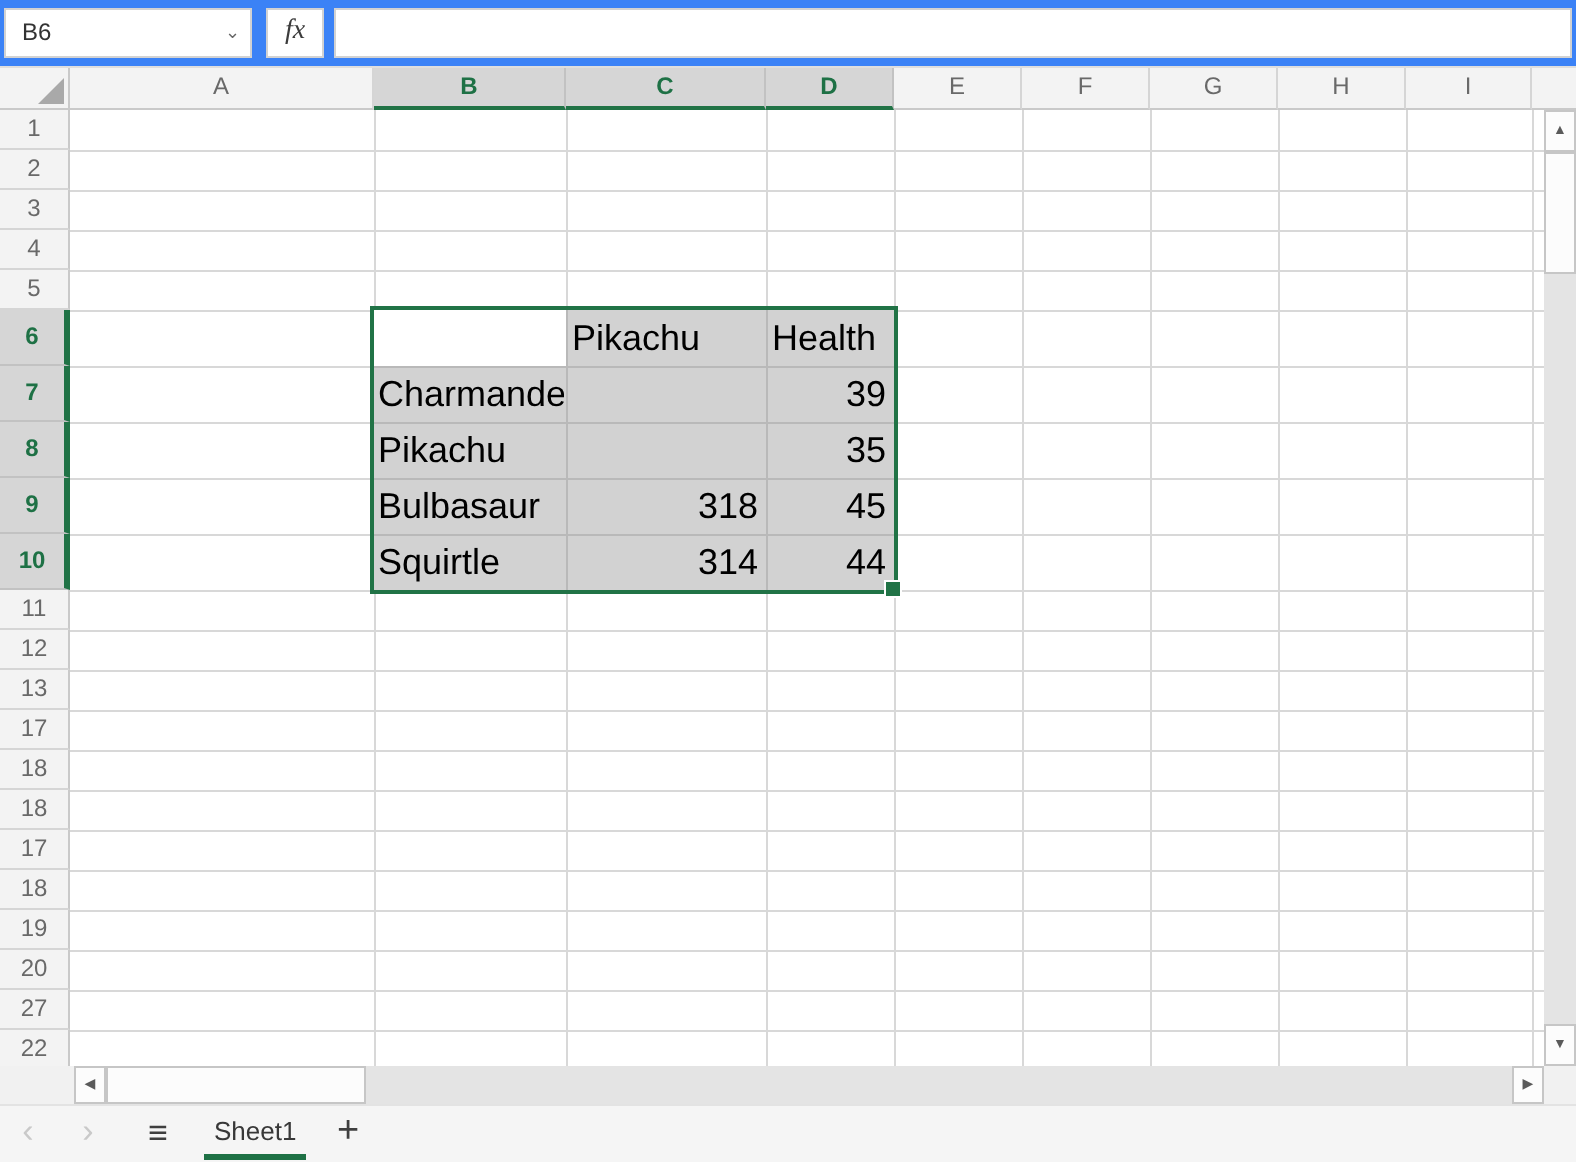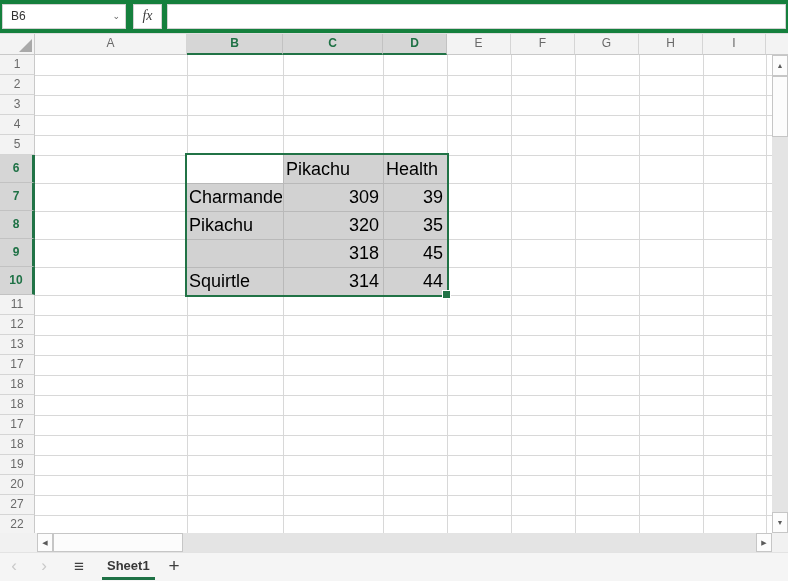--- a/index.html
+++ b/index.html
@@ -5,21 +5,21 @@
   * { margin:0; padding:0; box-sizing:border-box; }
   html,body { background:#fff; }
   .app {
     position:relative; width:788px; height:581px; overflow:hidden;
     background:#fff; font-family:"Liberation Sans","DejaVu Sans",sans-serif;
     color:#333; user-select:none;
   }
 
   
   .formula-bar { position:absolute; left:0; top:0; width:788px; height:34px;
-    background:#15803d; border-bottom:1px solid #DEDEDE; }
+    background:#3b82f6; border-bottom:1px solid #DEDEDE; }
   .name-box { position:absolute; left:2px; top:4px; width:124px; height:25px;
     background:#fff; border:1px solid #D2D2D2; font-size:12px; color:#333;
     line-height:23px; padding-left:8px; }
   .name-box .dd { position:absolute; right:5px; top:0; font-size:9px; color:#666; line-height:23px; }
   .fx-btn { position:absolute; left:133px; top:4px; width:29px; height:25px;
     background:#fff; border:1px solid #D2D2D2; text-align:center; line-height:22px;
     font-family:"Liberation Serif","DejaVu Serif",serif; font-style:italic;
     font-size:14px; color:#3C3C3C; }
   .formula-input-wrap { position:absolute; left:167px; top:4px; width:619px; height:25px;
     background:#fff; border:1px solid #D2D2D2; }
@@ -78,21 +78,21 @@
   .h-corner { position:absolute; left:772px; top:533px; width:16px; height:19px; background:#F1F1F1; }
 
   
   .tab-bar { position:absolute; left:0; top:552px; width:788px; height:29px;
     background:#F5F5F5; border-top:1px solid #E3E3E3; }
   .tab-nav { position:absolute; top:0; height:28px; line-height:26px; font-size:17px;
     color:#C9C9C9; width:16px; text-align:center; }
   .tab-menu { position:absolute; left:66px; top:0; width:26px; height:28px;
     line-height:27px; font-size:17px; color:#3F3F3F; text-align:center; }
   .sheet-tab { position:absolute; left:102px; top:0; height:27px; padding:0 5px;
-    line-height:25px; font-size:13px; font-weight:bold; color:#383838;
+    line-height:25px; font-size:13px; font-weight:normal; color:#383838;
     border-bottom:3px solid #1E7145; }
   .add-tab { position:absolute; left:162px; top:0; width:24px; height:28px;
     line-height:26px; font-size:19px; color:#3F3F3F; text-align:center; font-weight:normal; }
 </style>
 </head>
 <body>
 
 <div class="app">
 
   <div class="formula-bar">
@@ -188,27 +188,26 @@
     <div class="ihl" style="top:56px"></div>
     <div class="ihl" style="top:84px"></div>
     <div class="ihl" style="top:112px"></div>
     <div class="active-cell"></div>
   </div>
 
   <div class="cell" style="left:286px;top:155px;width:94px">Pikachu</div>
   <div class="cell" style="left:386px;top:155px;width:59px">Health</div>
 
   <div class="cell" style="left:189px;top:183px;width:93px">Charmander</div>
-  <div class="cell num" style="left:284px;top:183px;width:95px">309</div>
   <div class="cell num" style="left:384px;top:183px;width:59px">39</div>
 
   <div class="cell" style="left:189px;top:211px;width:93px">Pikachu</div>
-  <div class="cell num" style="left:284px;top:211px;width:95px">320</div>
   <div class="cell num" style="left:384px;top:211px;width:59px">35</div>
 
+  <div class="cell" style="left:189px;top:239px;width:93px">Bulbasaur</div>
   <div class="cell num" style="left:284px;top:239px;width:95px">318</div>
   <div class="cell num" style="left:384px;top:239px;width:59px">45</div>
 
   <div class="cell" style="left:189px;top:267px;width:93px">Squirtle</div>
   <div class="cell num" style="left:284px;top:267px;width:95px">314</div>
   <div class="cell num" style="left:384px;top:267px;width:59px">44</div>
 
   <div class="sel-border"></div>
   <div class="fill-handle"></div>
 

